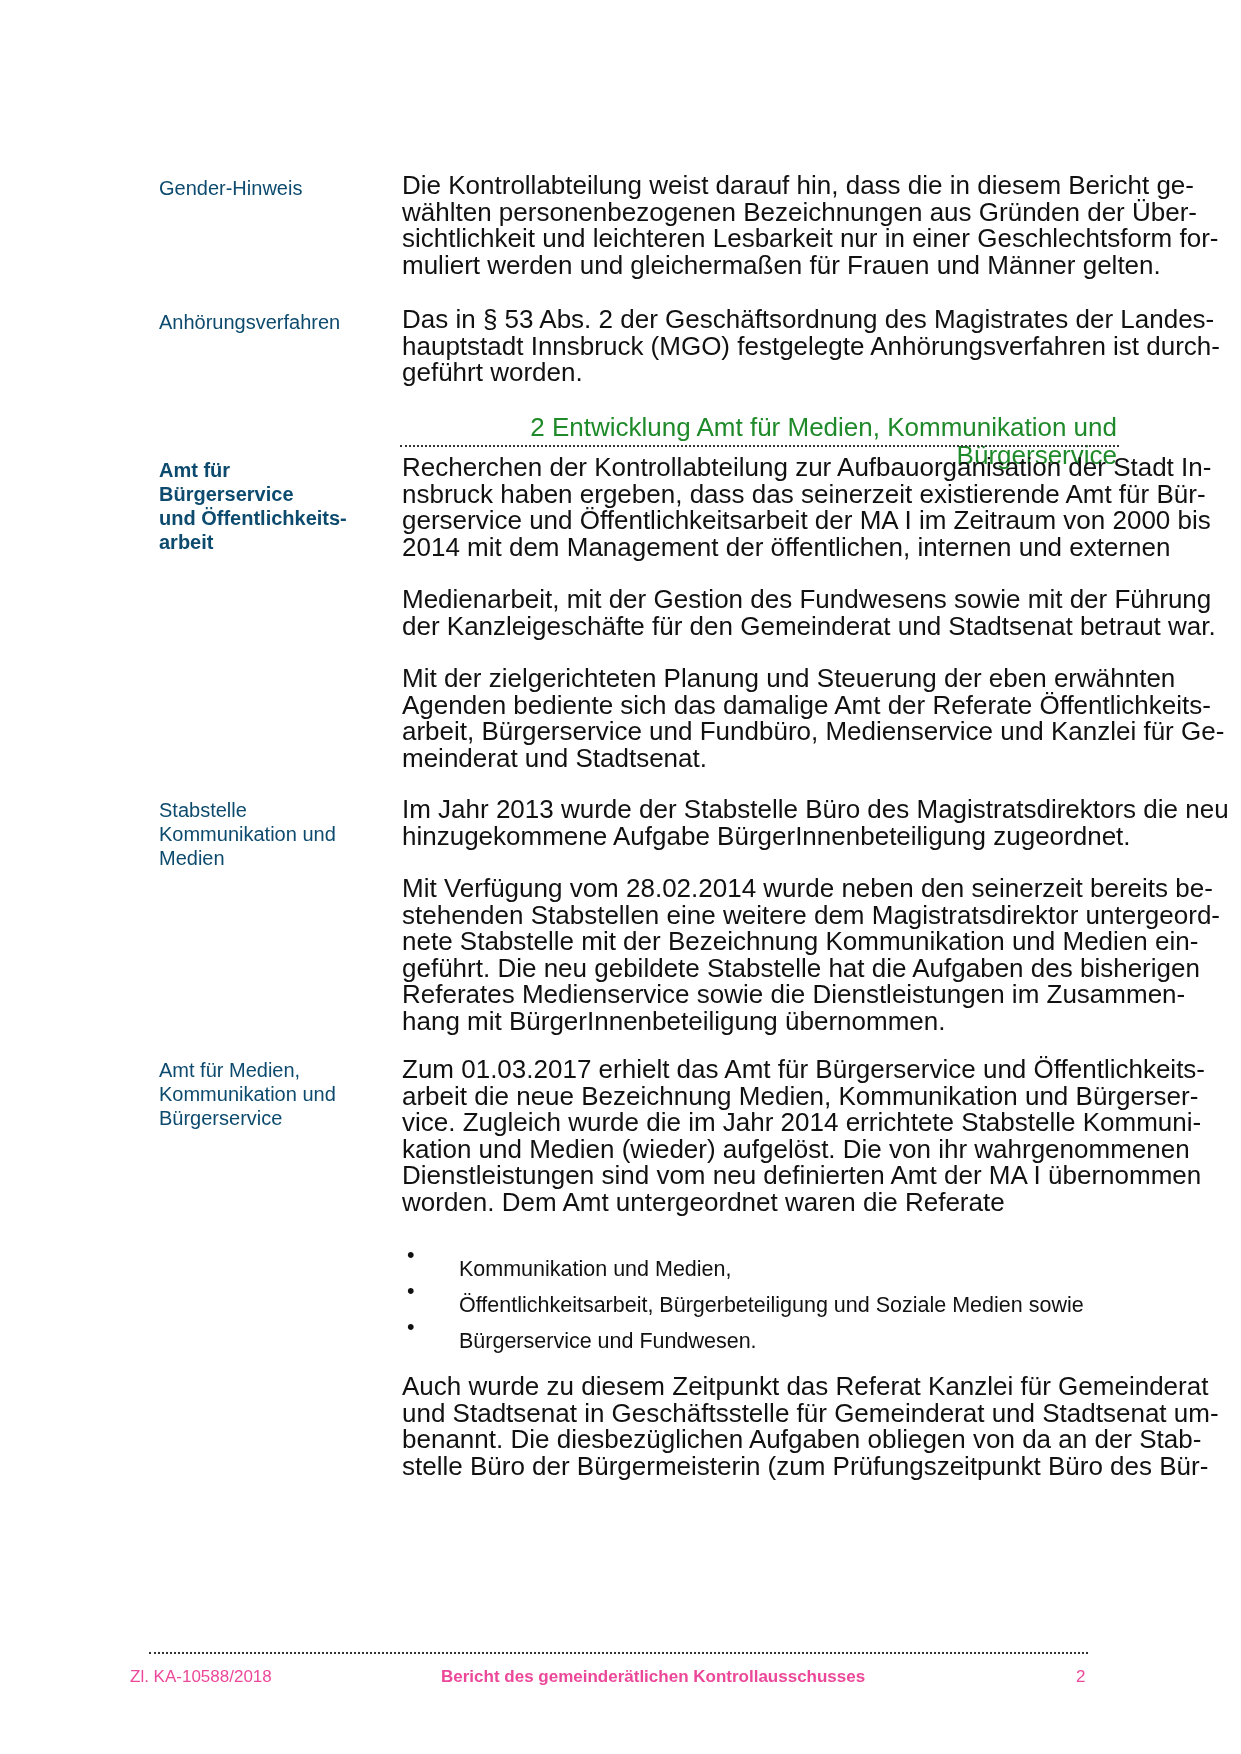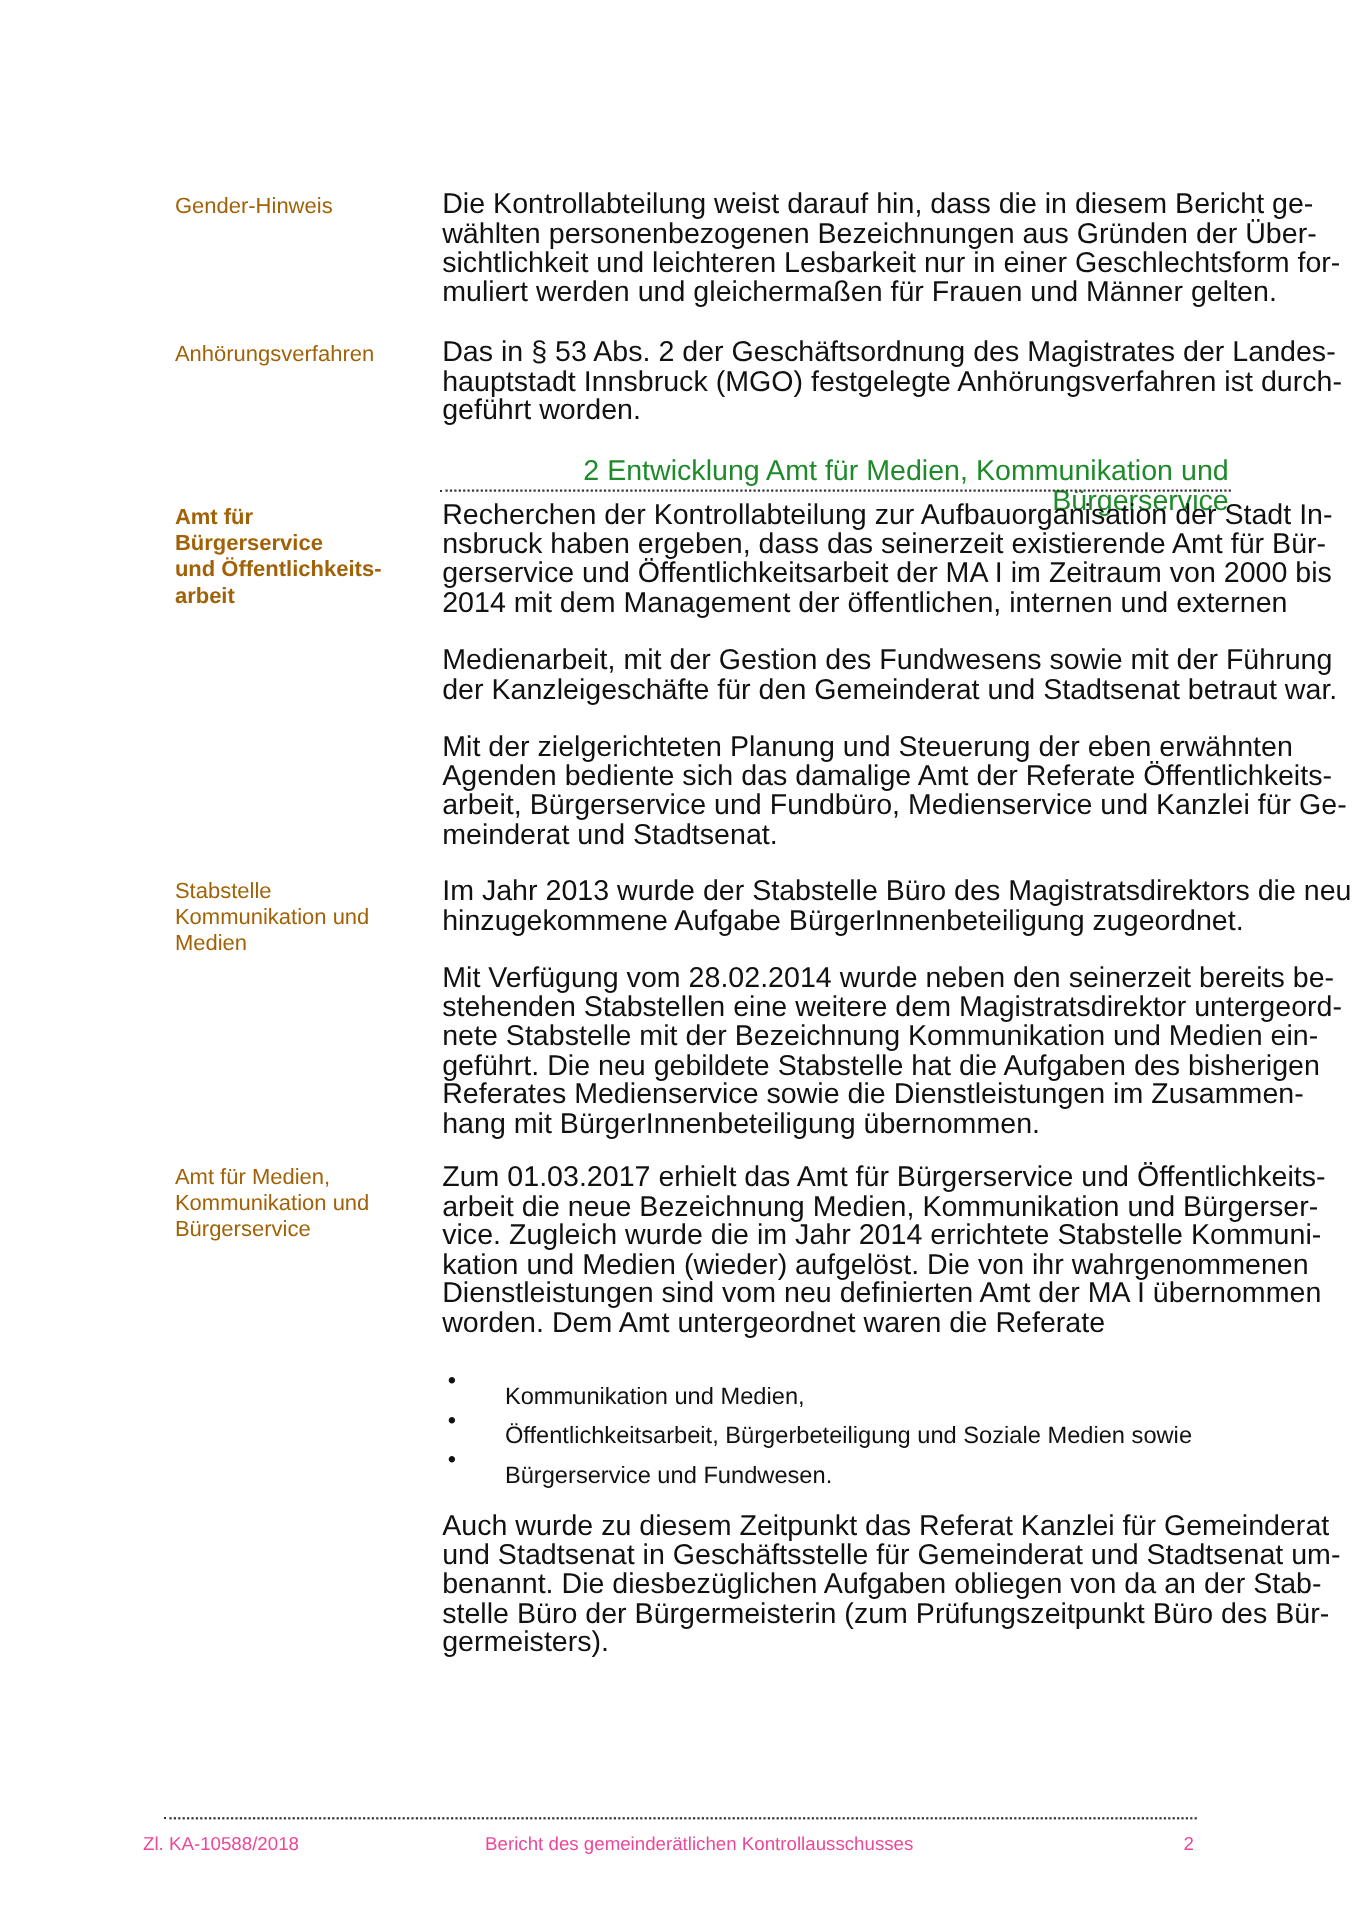--- a/index.html
+++ b/index.html
@@ -1,18 +1,18 @@
 <!DOCTYPE html>
 <html><head>
   <meta charset="utf-8">
   <style>
     html, body { margin: 0; padding: 0; background: #ffffff; }
     body { width: 1241px; height: 1754px; position: relative; overflow: hidden;
            font-family: "Liberation Sans", sans-serif; color: #111; }
-    .margin-label { position: absolute; left: 159px; width: 200px; color: #a16207;
+    .margin-label { position: absolute; left: 159px; width: 200px; color: #0c4a6e;
                     font-size: 20px; line-height: 24px; }
     .para { position: absolute; left: 402px; width: 715px; font-size: 26px; line-height: 26.5px;
             text-align: justify; color: #111; }
     .para .line { display: block; text-align: justify; text-align-last: justify; white-space: nowrap; }
     .para .line.last { text-align-last: left; }
     .heading { position: absolute; left: 402px; width: 715px; top: 413px; text-align: right;
                color: #1f8a2a; font-size: 26px; line-height: 28px; }
     .heading-rule { position: absolute; left: 400px; width: 719px; top: 445px; height: 0;
                     border-top: 2px dotted #333; }
     .bullets { position: absolute; left: 402px; width: 715px; font-size: 21.5px; }
@@ -114,19 +114,18 @@
     <span class="bullet-dot">•</span>
     <span class="bullet-text">Bürgerservice und Fundwesen.</span>
   </div>
 </div>
 
 <div class="para" style="top:1373px;">
   <span class="line">Auch wurde zu diesem Zeitpunkt das Referat Kanzlei für Gemeinderat</span>
   <span class="line">und Stadtsenat in Geschäftsstelle für Gemeinderat und Stadtsenat um-</span>
   <span class="line">benannt. Die diesbezüglichen Aufgaben obliegen von da an der Stab-</span>
   <span class="line">stelle Büro der Bürgermeisterin (zum Prüfungszeitpunkt Büro des Bür-</span>
-  <span class="line last">germeisters).</span>
 </div>
 
 <div class="footer-rule"></div>
 <div class="footer" style="left:130px;">Zl. KA-10588/2018</div>
-<div class="footer" style="left:441px;">Bericht des gemeinderätlichen Kontrollausschusses</div>
+<div class="footer" style="left:441px;font-weight:bold;">Bericht des gemeinderätlichen Kontrollausschusses</div>
 <div class="footer" style="left:1076px;">2</div>
 
 </body></html>

